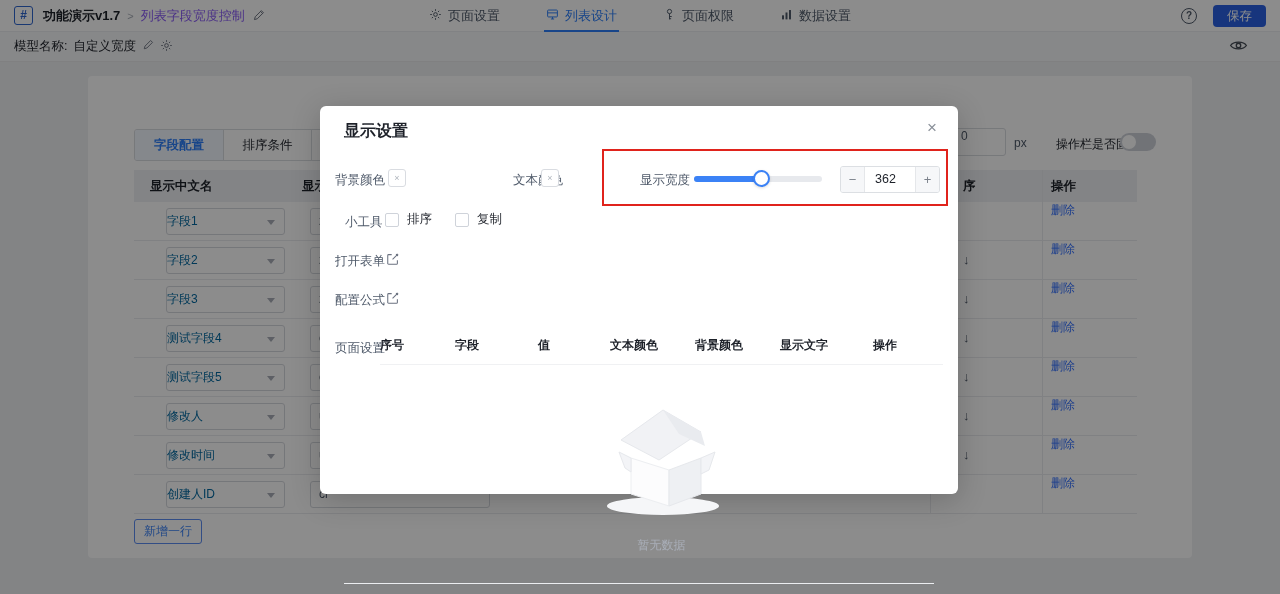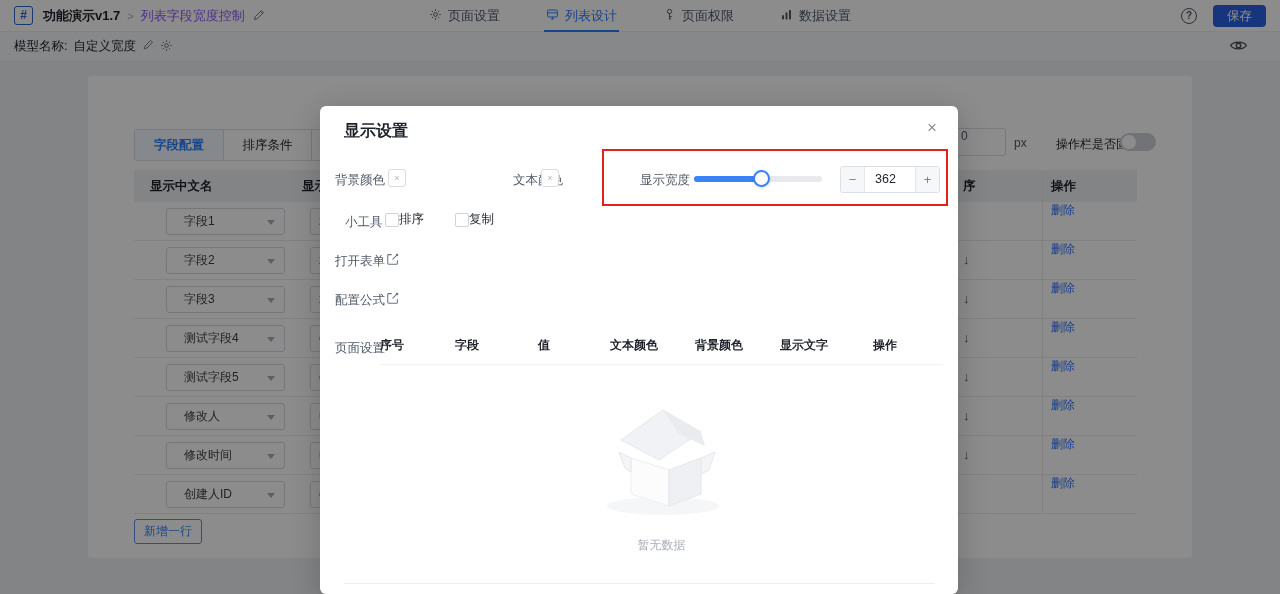--- a/index.html
+++ b/index.html
@@ -56,52 +56,52 @@
 
   .ptable { position:absolute; left:46px; top:94px; width:1003px; font-size:12.5px; }
   .pt-head { display:flex; height:32px; background:#eff1f4; align-items:center; font-weight:bold; color:#1d2129; }
   .pt-row { display:flex; height:39px; border-bottom:1px solid #e9ebee; align-items:flex-start; }
   .c-name { width:168px; padding-left:16px; }
   .c-code { width:628px; }
   .c-order { width:112px; align-self:stretch; border-left:1px solid #e9ebee; padding-left:32px; }
   .c-action { width:95px; align-self:stretch; border-left:1px solid #e9ebee; padding-left:8px; }
   .pt-head .c-order { padding-left:32px; }
   .select { position:relative; margin:6px 17px 0 16px; height:27px; border:1px solid #d6d9de; border-radius:3px;
-            background:#fff; font-size:12px; color:#404040; line-height:25px; padding-left:17px; }
+            background:#fff; font-size:12px; color:#0369a1; line-height:25px; padding-left:0; }
   .select::after { content:""; position:absolute; right:9px; top:11px; border:4px solid transparent;
                    border-top:5px solid #a9aeb8; }
   .code-input { margin-top:6px; margin-left:8px; width:180px; height:27px; border:1px solid #d6d9de; border-radius:3px;
                 background:#fff; font-size:12px; color:#4e5969; line-height:25px; padding-left:8px; }
   .row-arrow { display:inline-block; margin-top:11px; font-size:13px; color:#4e5969; }
   .del-link { display:inline-block; font-size:12px; color:#3370ff; }
   .pt-head .c-action, .pt-head .c-order { display:flex; align-items:center; }
   .add-row-btn { position:absolute; left:46px; top:443px; width:68px; height:25px; background:#fff;
                  border:1px solid #5c8df2; color:#3b82f6; font-size:12px; border-radius:3px; }
 
   
   .mask { position:absolute; inset:0; background:rgba(0,0,0,0.45); z-index:5; }
-  .modal { position:absolute; left:320px; top:106px; width:638px; height:488px; background:#fff;
+  .modal { position:absolute; left:320px; top:106px; width:638px; height:388px; background:#fff;
            border-radius:6px; z-index:6; box-shadow:0 6px 30px rgba(0,0,0,0.2); }
   .m-title { position:absolute; left:24px; top:15px; font-size:16px; font-weight:bold; color:#1d2129; }
   .m-close { position:absolute; right:16px; top:12px; font-size:17px; color:#8a9099; width:20px; height:20px;
              text-align:center; line-height:20px; }
   .m-label { position:absolute; font-size:12.5px; color:#4e5969; }
   .swatch { position:absolute; width:18px; height:18px; border:1px solid #d9dce1; border-radius:3px; background:#fff;
             text-align:center; line-height:16px; font-size:9px; color:#b0b5bd; }
   .slider { position:absolute; left:374px; top:70px; width:128px; height:6px; border-radius:3px; background:#e7e9ed; }
   .slider-fill { position:absolute; left:0; top:0; height:6px; border-radius:3px; background:#3b82f6; }
   .slider-handle { position:absolute; top:-6px; width:17px; height:17px; border-radius:50%; background:#fff;
                    border:2px solid #3b82f6; box-shadow:0 1px 3px rgba(0,0,0,0.15); }
   .stepper { position:absolute; left:520px; top:60px; width:100px; height:27px; border:1px solid #dcdfe3;
              border-radius:3px; display:flex; overflow:hidden; background:#fff; }
   .step-btn { width:24px; background:#f6f7f9; color:#7a808a; font-size:13px; text-align:center; line-height:25px; }
   .step-minus { border-right:1px solid #e5e7ea; }
   .step-plus { border-left:1px solid #e5e7ea; }
   .step-value { flex:1; font-size:12.5px; color:#1d2129; line-height:25px; padding-left:10px; }
-  .checkbox { position:absolute; display:flex; align-items:center; font-size:12.5px; color:#1d2129; }
+  .checkbox { position:absolute; display:flex; align-items:center; gap:8px; font-size:12.5px; color:#1d2129; }
   .cb-box { width:14px; height:14px; border:1px solid #cfd3da; border-radius:2px; background:#fff; }
   .edit-sq { position:absolute; }
   .dyn-head { position:absolute; left:60px; top:231px; width:563px; display:flex; font-size:12px;
               font-weight:bold; color:#1d2129; }
   .dh-c0{width:75px}.dh-c1{width:83px}.dh-c2{width:72px}.dh-c3{width:85px}.dh-c4{width:85px}.dh-c5{width:93px}.dh-c6{width:50px}
   .dyn-divider { position:absolute; left:60px; top:258px; width:563px; height:1px; background:#f0f1f3; }
   .empty-illus { position:absolute; left:263px; top:288px; }
   .empty-text { position:absolute; left:60px; top:431px; width:563px; text-align:center; font-size:12px; color:#a9aeb8; }
   .m-footer-line { position:absolute; left:24px; right:24px; top:477px; height:1px; background:#ebedf0; }
 

